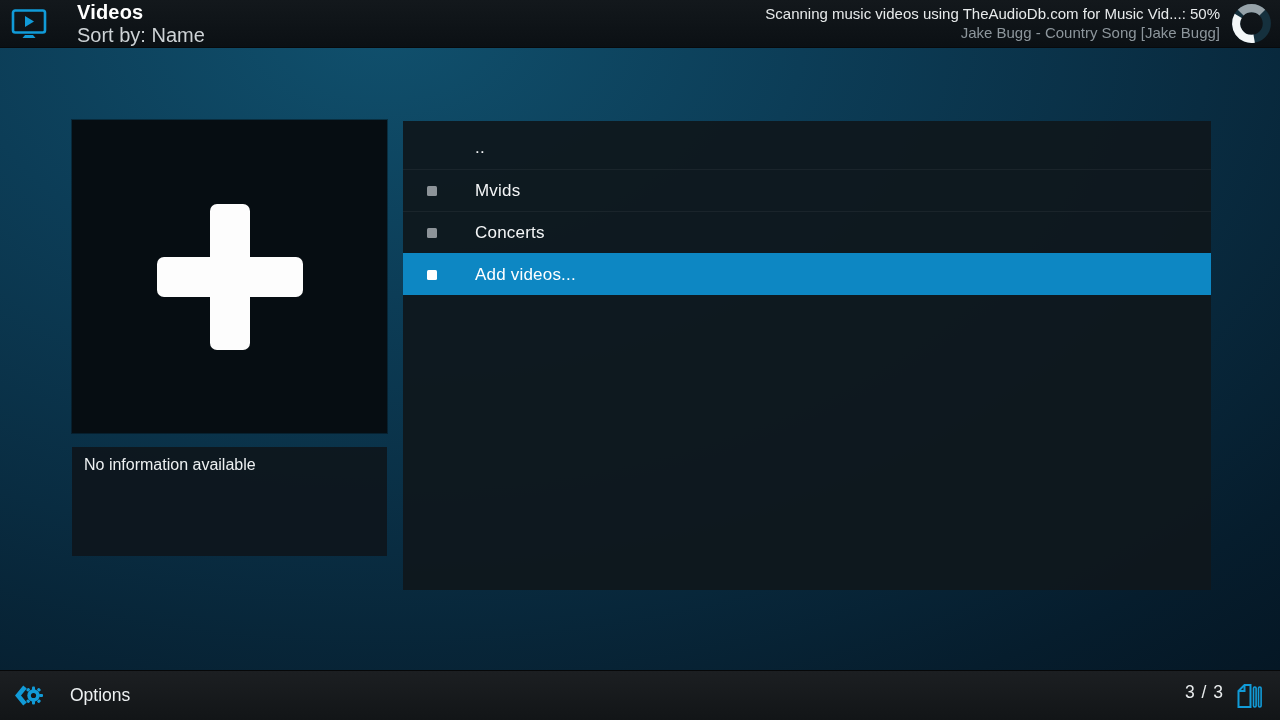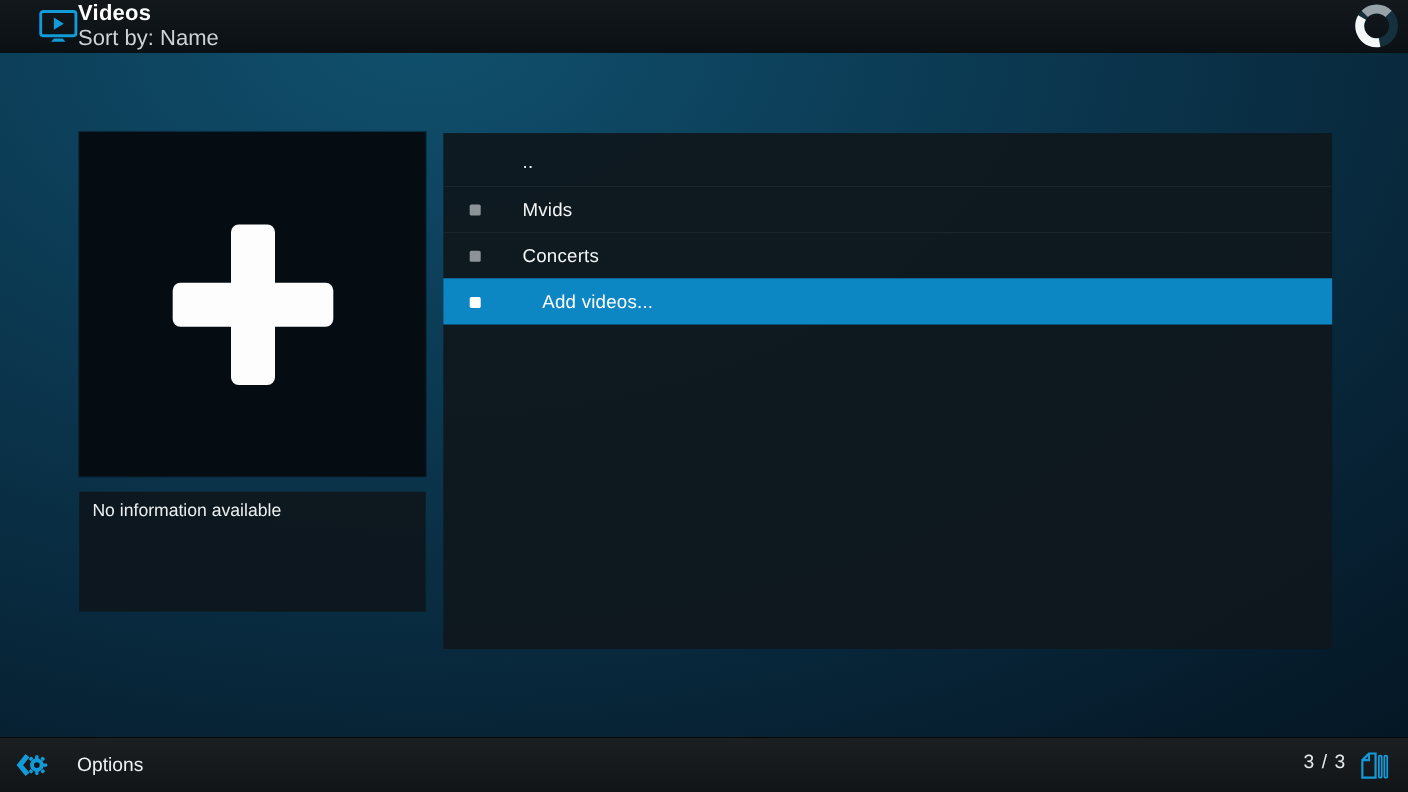--- a/index.html
+++ b/index.html
@@ -18,21 +18,21 @@
   }
 
   
   .topbar {
     position:absolute; left:0; top:0; width:1280px; height:48px;
     background:linear-gradient(#13181c, #0b1014);
     display:flex; align-items:center;
     border-bottom:1px solid rgba(0,0,0,.55);
     z-index:3;
   }
-  .topbar-left { display:flex; align-items:center; gap:0; padding-left:11px;margin-left:24px; }
+  .topbar-left { display:flex; align-items:center; gap:30px; padding-left:11px; }
   .app-icon { color:var(--accent,#119bd8); display:flex; }
   .title-block { display:flex; flex-direction:column; line-height:1.12; }
   .page-title { font-size:20px; font-weight:700; color:#ffffff; letter-spacing:.2px; }
   .page-subtitle { font-size:20px; color:#ced3d6; margin-top:1px; }
 
   .topbar-right { margin-left:auto; display:flex; align-items:center; gap:9px; padding-right:6px; }
   .status-lines { display:flex; flex-direction:column; align-items:flex-end; line-height:1.25; }
   .status-line1 { font-size:15px; color:#e7eaeb; }
   .status-line2 { font-size:15px; color:#8d969c; }
   .spinner { width:45px; height:45px; display:block; }
@@ -61,21 +61,21 @@
     position:absolute; left:403px; top:121px; width:808px; height:469px;
     background:rgba(15,23,29,.94);
     padding-top:6px;
     z-index:2;
   }
   .row {
     height:42px; display:flex; align-items:center;
     position:relative;
   }
   .row + .row { border-top:1px solid rgba(255,255,255,.05); }
-  .row.selected { background:var(--highlight,#0d87c3); border-top-color:transparent;gap:18px; }
+  .row.selected { background:var(--highlight,#0d87c3); border-top-color:transparent; }
   .bullet {
     width:10px; height:10px; background:#8d9499; border-radius:1.5px;
     margin-left:24px; flex:0 0 aupx;
   }
   .row.no-bullet .bullet { visibility:hidden; }
   .row.selected .bullet { background:#ffffff; }
   .row-label { font-size:17px; color:#f4f6f7; margin-left:38px; letter-spacing:.2px; }
   .row.selected .row-label { color:#ffffff; }
 
   
@@ -106,20 +106,24 @@
           <path d="M14 27 h8 l2.5 3 h-13 z" fill="currentColor"></path>
         </svg>
       </span>
       <div class="title-block">
         <span class="page-title">Videos</span>
         <span class="page-subtitle">Sort by: Name</span>
       </div>
     </div>
 
     <div class="topbar-right">
+      <div class="status-lines">
+        <span class="status-line1">Scanning music videos using TheAudioDb.com for Music Vid...: 50%</span>
+        <span class="status-line2">Jake Bugg - Country Song [Jake Bugg]</span>
+      </div>
       <span class="icon">
         <svg class="spinner" viewBox="0 0 44 44">
           <circle cx="22" cy="22" r="15" fill="none" stroke="#15303d" stroke-width="8"></circle>
           <path d="M 11.4 11.4 A 15 15 0 0 1 32.6 11.4" fill="none" stroke="#97a3a9" stroke-width="8"></path>
           <path d="M 24.6 36.8 A 15 15 0 0 1 9.0 14.5" fill="none" stroke="#f4f7f8" stroke-width="8"></path>
         </svg>
       </span>
     </div>
   </div>
 

